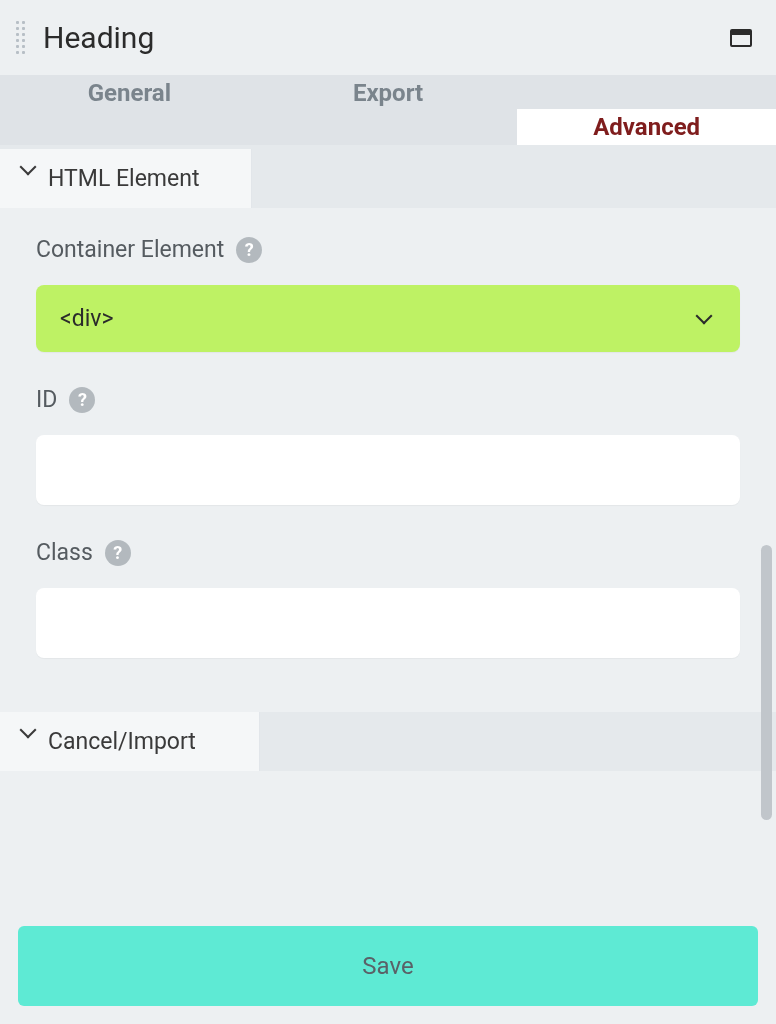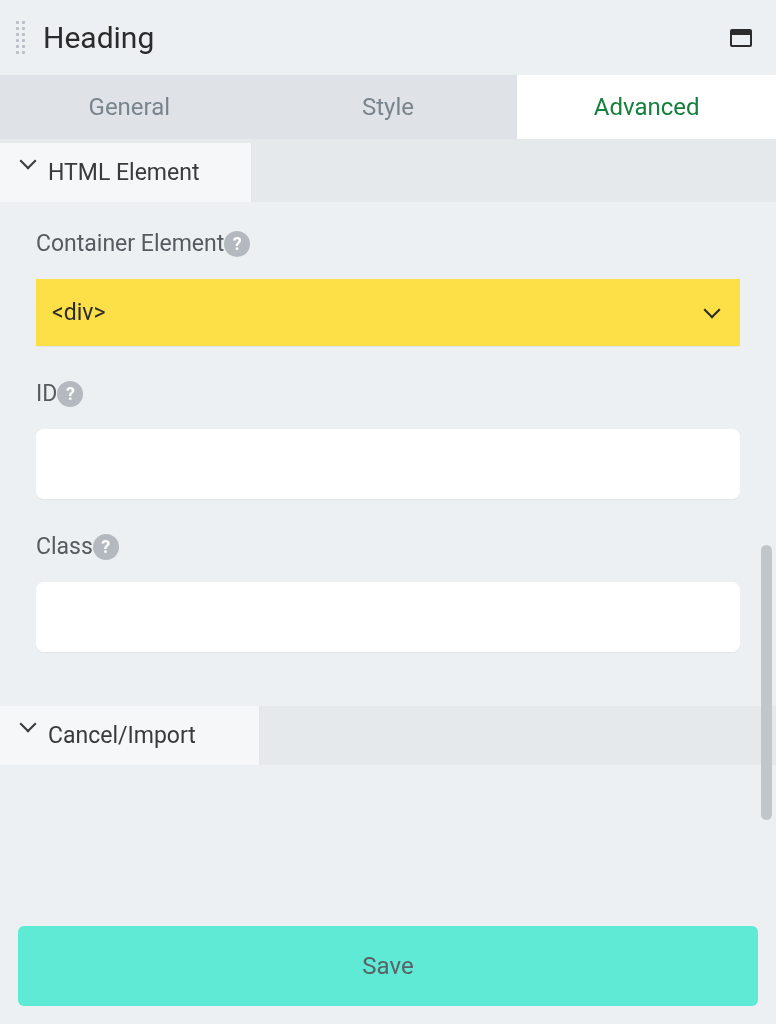--- a/index.html
+++ b/index.html
@@ -67,30 +67,31 @@
     }
     
     .tabs {
       display: flex;
       background: #dfe3e7;
       border-bottom: 4px solid #e5e9ec;
     }
     .tab {
       flex: 1;
       text-align: center;
-      padding: 18px 0;
+      padding: 4px 0;
       font-size: 24px;
-      font-weight: 400;
+      font-weight: 700;
       color: #7a848c;
       cursor: pointer;
       background: #dfe3e7;
     }
     .tab.active {
       background: #ffffff;
-      color: #15803d;
+      color: #7f1d1d;
+      margin-top: 34px;
     }
     
     .content {
       flex: 1;
       overflow: hidden;
       position: relative;
     }
     
     .section-header {
       display: flex;
@@ -129,21 +130,21 @@
     }
     .field {
       margin-bottom: 34px;
     }
     .field:last-child {
       margin-bottom: 26px;
     }
     .field-label-row {
       display: flex;
       align-items: center;
-      gap: 0;
+      gap: 12px;
       margin-bottom: 22px;
     }
     .field-label {
       font-size: 23px;
       color: #555b60;
     }
     .help-icon {
       width: 26px;
       height: 26px;
       border-radius: 50%;
@@ -151,23 +152,23 @@
       color: #fff;
       font-size: 18px;
       font-weight: 700;
       display: inline-flex;
       align-items: center;
       justify-content: center;
       cursor: pointer;
     }
     .select {
       position: relative;
-      background: #fde047;
-      border-radius: 0;
-      padding: 20px 16px;
+      background: #bef264;
+      border-radius: 8px;
+      padding: 20px 24px;
       font-size: 23px;
       color: #2b2b2b;
       display: flex;
       align-items: center;
       justify-content: space-between;
       cursor: pointer;
       box-shadow: 0 1px 1px rgba(0,0,0,0.04);
     }
     .select-chevron {
       display: inline-block;
@@ -238,21 +239,21 @@
         <span></span>
       <span></span>
         <span></span>
     </div>
     <div class="title">Heading</div>
     <div class="window-icon"></div>
   </div>
 
   <div class="tabs">
     <div class="tab">General</div>
-    <div class="tab">Style</div>
+    <div class="tab">Export</div>
     <div class="tab active">Advanced</div>
   </div>
 
   <div class="content">
 
     <div class="section-row">
       <div class="section-header">
         <span class="chevron-down"></span>
         <span>HTML Element</span>
       </div>

